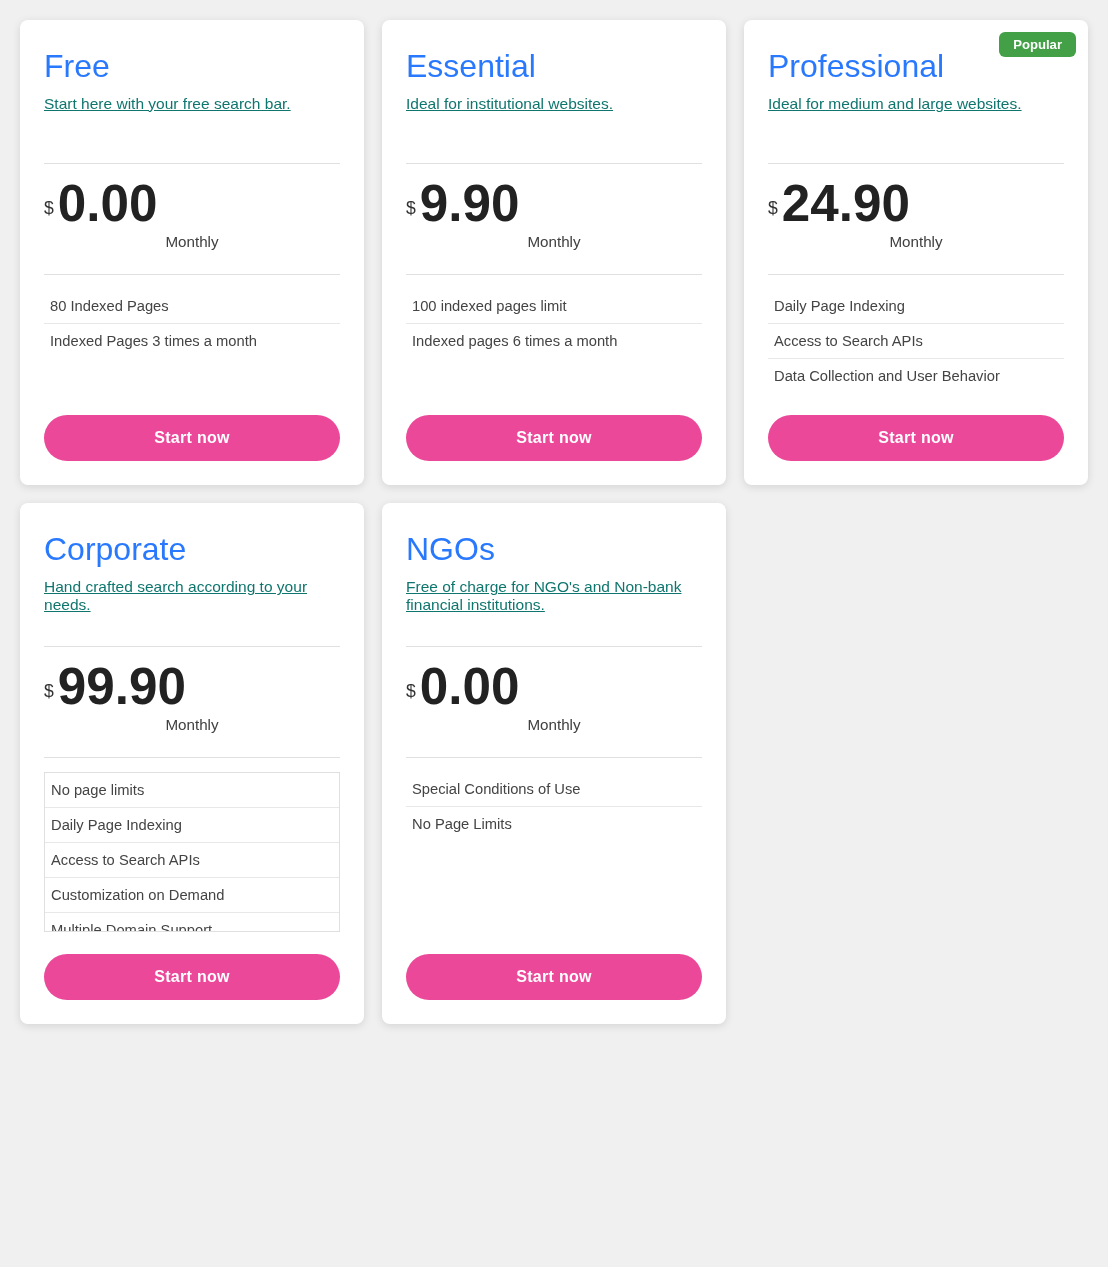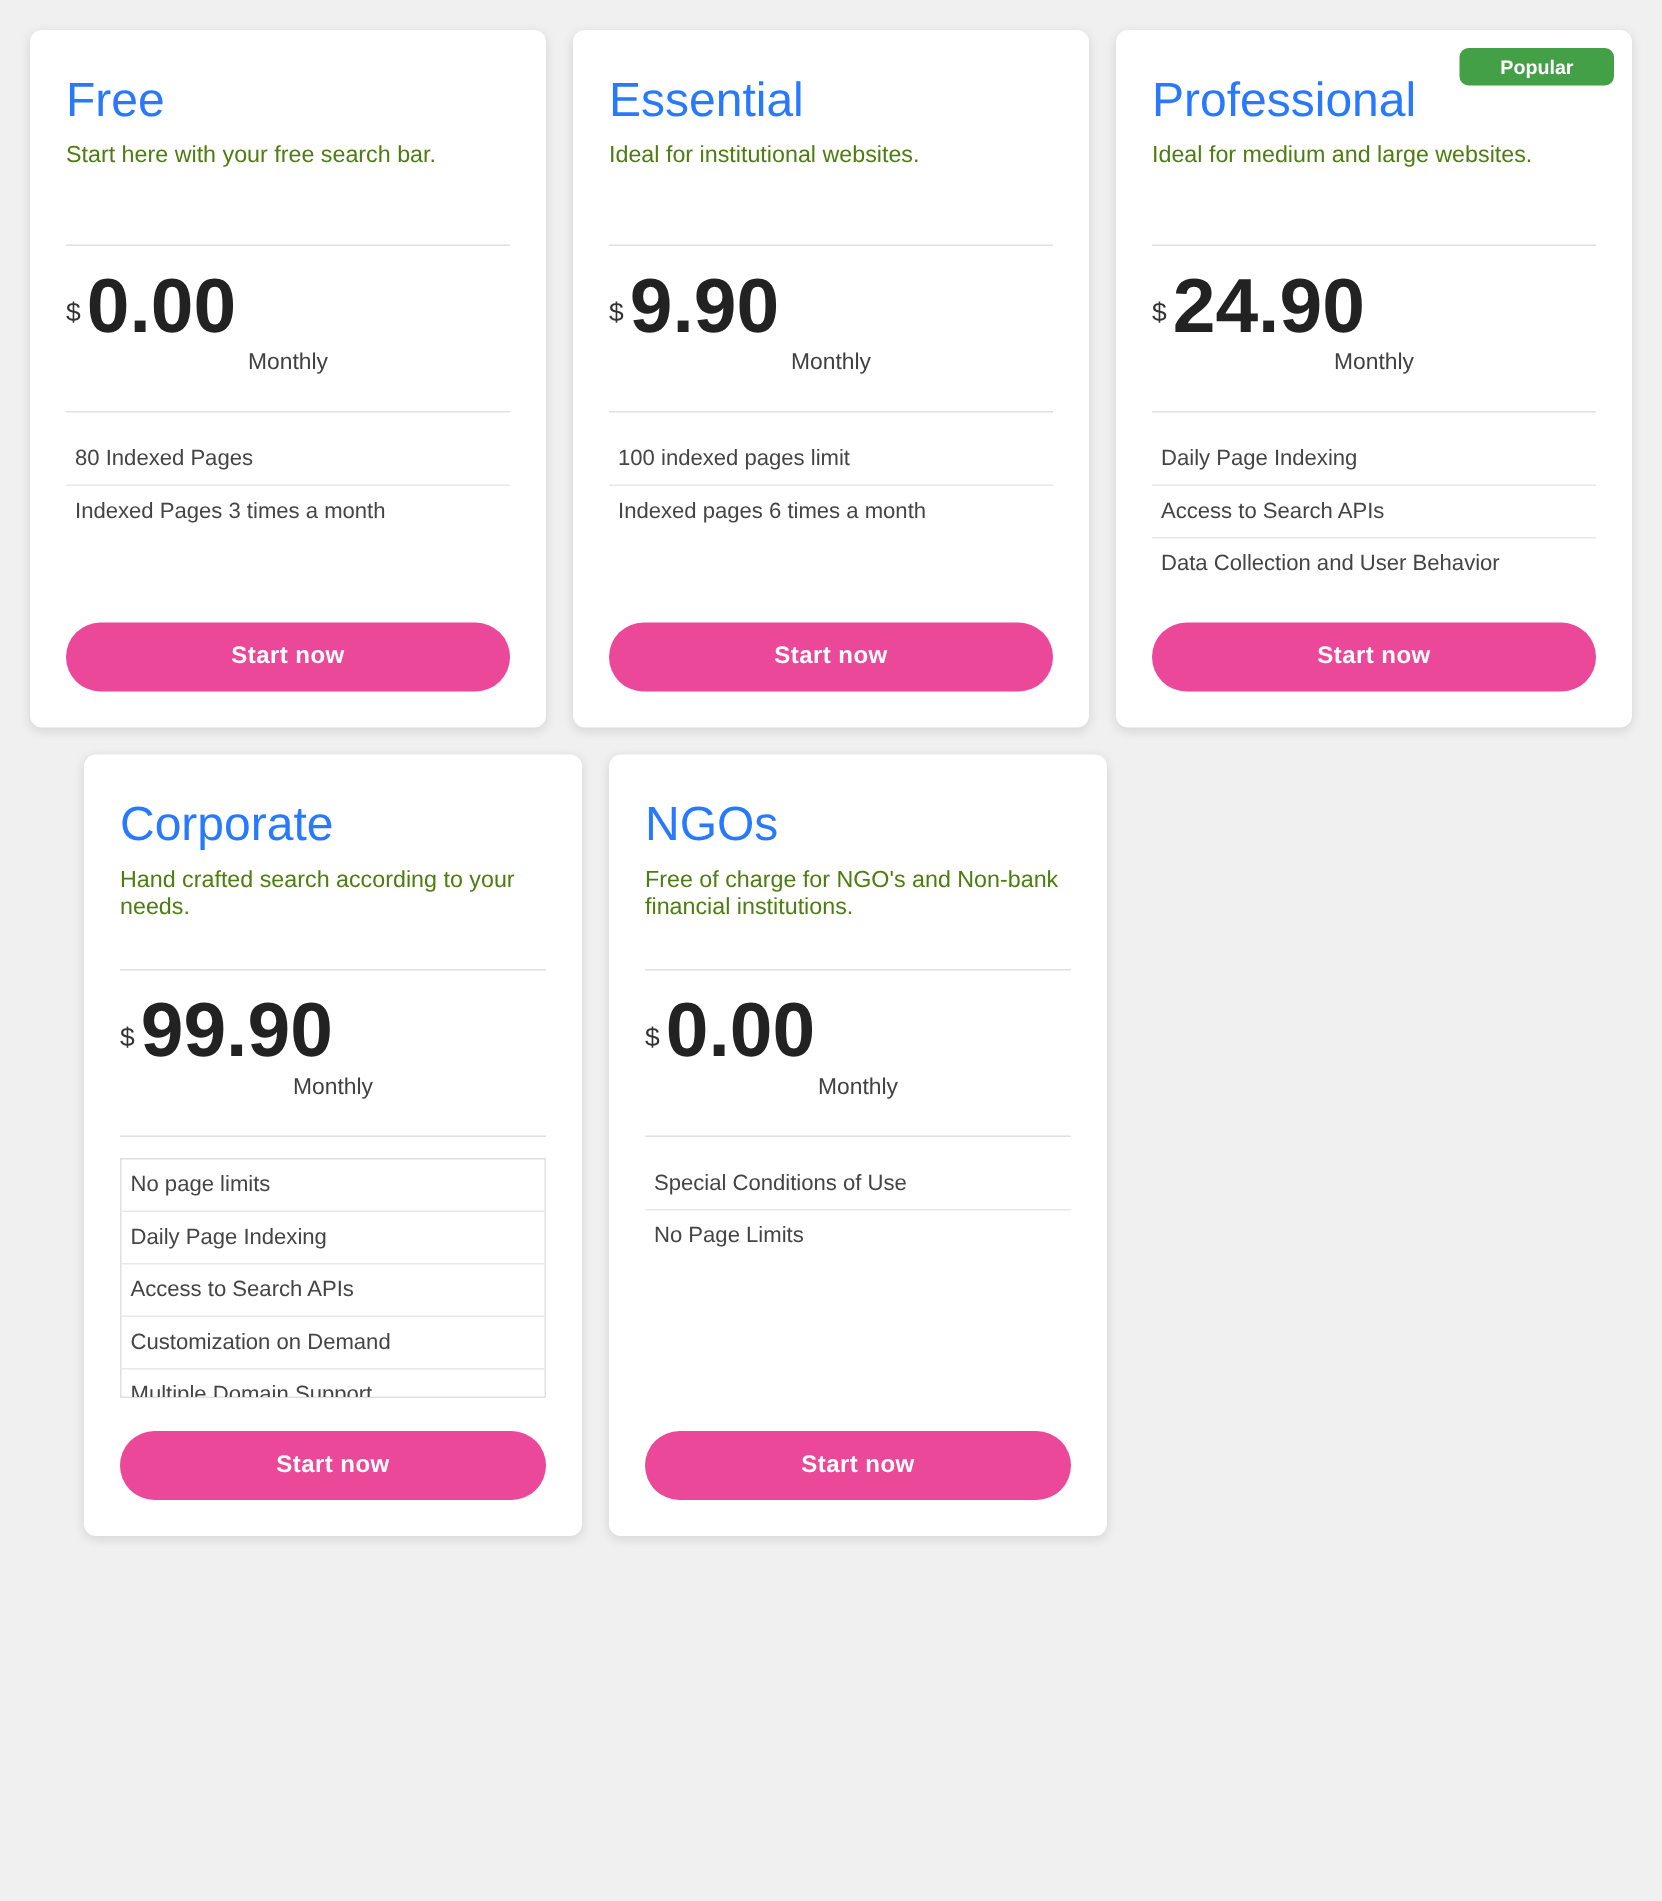--- a/index.html
+++ b/index.html
@@ -27,23 +27,24 @@
       flex-direction: column;
     }
     .card-title {
       font-size: 2rem;
       font-weight: 400;
       color: #2979ff;
       margin-bottom: 10px;
     }
     .card-desc {
       font-size: 0.97rem;
-      color: #4d7c0f;
+      color: #0f766e;
       margin-bottom: 16px;
       min-height: 44px;
+      text-decoration: underline;
     }
     .divider {
       border: none;
       border-top: 1px solid #e0e0e0;
       margin: 8px 0 14px 0;
     }
     .price-row {
       display: flex;
       align-items: flex-end;
       gap: 4px;
@@ -102,27 +103,26 @@
       letter-spacing: 0.3px;
     }
     .popular-badge {
       position: absolute;
       top: 12px;
       right: 12px;
       background: #43a047;
       color: #fff;
       font-size: 0.82rem;
       font-weight: 700;
-      padding: 5px 27px;
+      padding: 5px 14px;
       border-radius: 6px;
     }
     .row2 {
       margin-top: 18px;
       grid-template-columns: repeat(3, 1fr);
-      margin-left: 36px;
     }
     
   </style>
 </head>
 <body>
 
 <div class="grid" id="top-row">
 <div class="card">
       <div class="card-title">Free</div>
       <div class="card-desc">Start here with your free search bar.</div>

